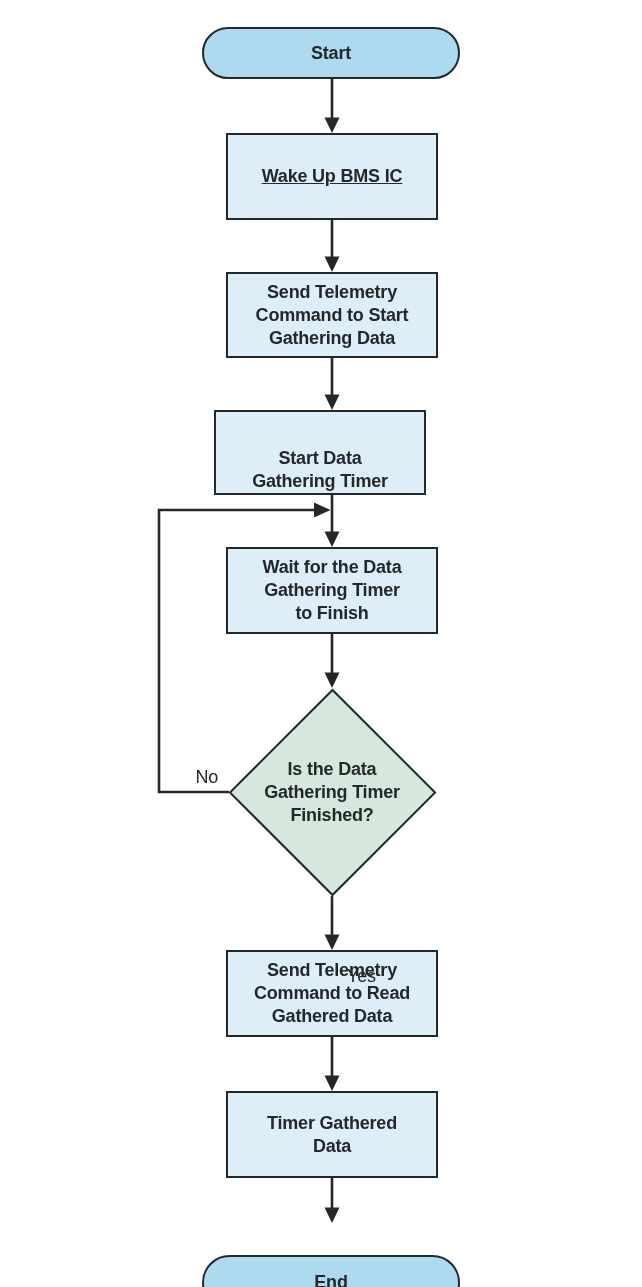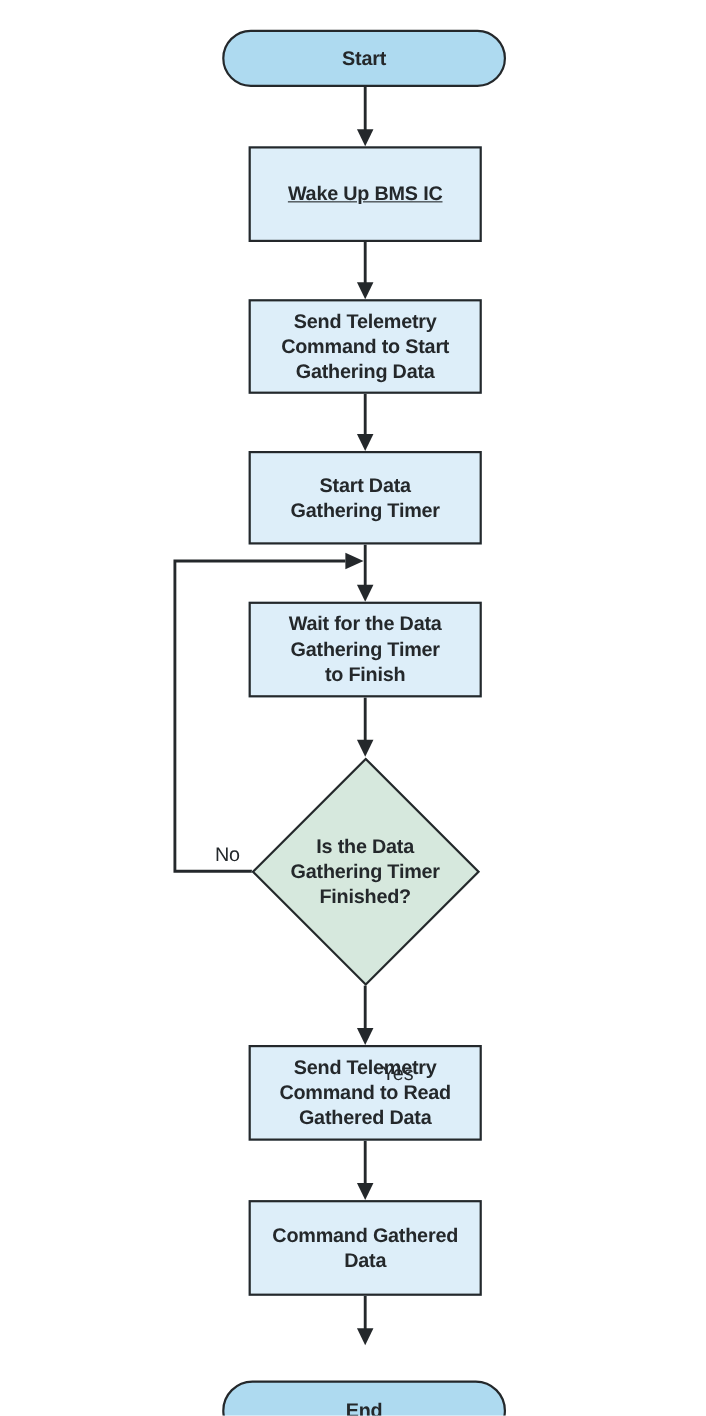--- a/index.html
+++ b/index.html
@@ -55,21 +55,21 @@
     border: 2.5px solid var(--stroke, #24282b);
     border-radius: 29px;
   }
   .process {
     background: var(--process-fill, #ddeef9);
     border: 2.5px solid var(--stroke, #24282b);
   }
   #node-start     { left: 202px; top: 27px;   width: 258px; height: 52px; }
   #node-wake      { left: 226px; top: 133px;  width: 212px; height: 87px; text-decoration: underline; }
   #node-sendstart { left: 226px; top: 272px;  width: 212px; height: 86px; }
-  #node-timer     { left: 226px; top: 410px;  width: 212px; height: 85px; }
+  #node-timer     { left: 214px; top: 410px;  width: 212px; height: 85px; align-items: flex-end; }
   #node-wait      { left: 226px; top: 547px;  width: 212px; height: 87px; }
   #node-sendread  { left: 226px; top: 950px;  width: 212px; height: 87px; }
   #node-stored    { left: 226px; top: 1091px; width: 212px; height: 87px; }
   #node-end       { left: 202px; top: 1223px; width: 258px; height: 55px; margin-top: 32px; }
   .diamond-shape {
     position: absolute;
     left: 259px;
     top: 719px;
     width: 147px;
     height: 147px;
@@ -173,21 +173,21 @@
 Finished?</span>
   </div>
 
   <div class="node process" id="node-sendread">
     <span>Send Telemetry
 Command to Read
 Gathered Data</span>
   </div>
 
   <div class="node process" id="node-stored">
-    <span>Command Gathered
+    <span>Timer Gathered
 Data</span>
   </div>
 
   <div class="node terminator" id="node-end">
     <span>End</span>
   </div>
 
   <div class="edge-label" id="label-no">No</div>
   <div class="edge-label" id="label-yes">Yes</div>
 

